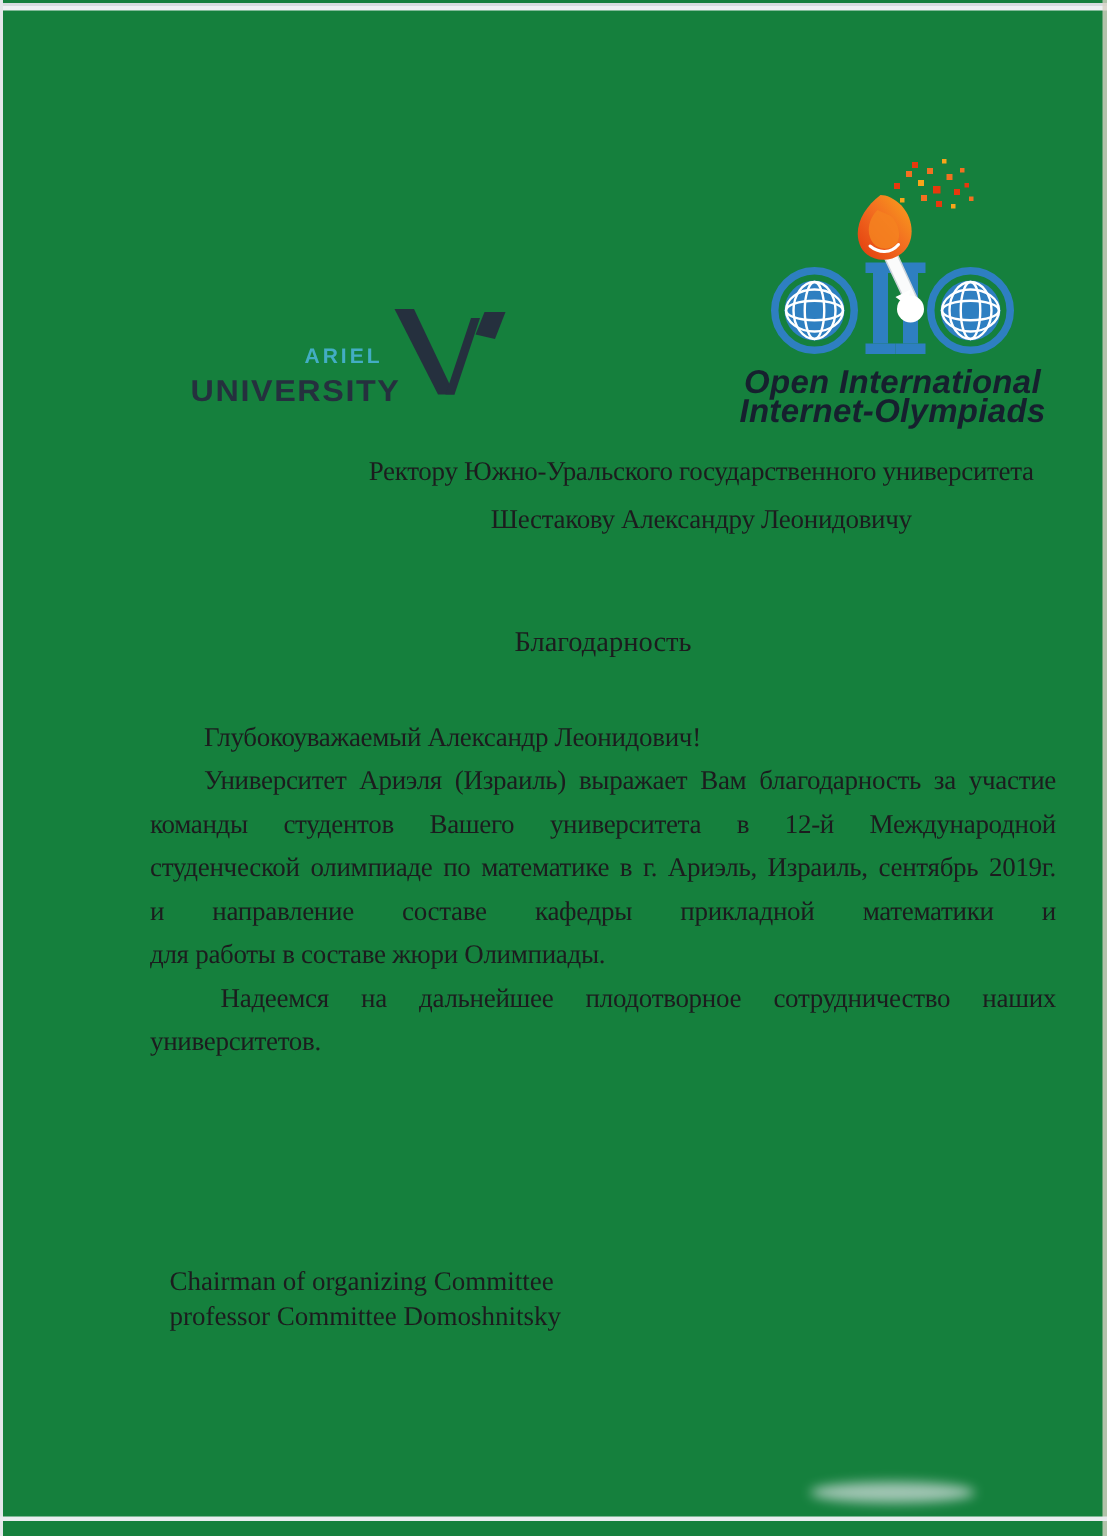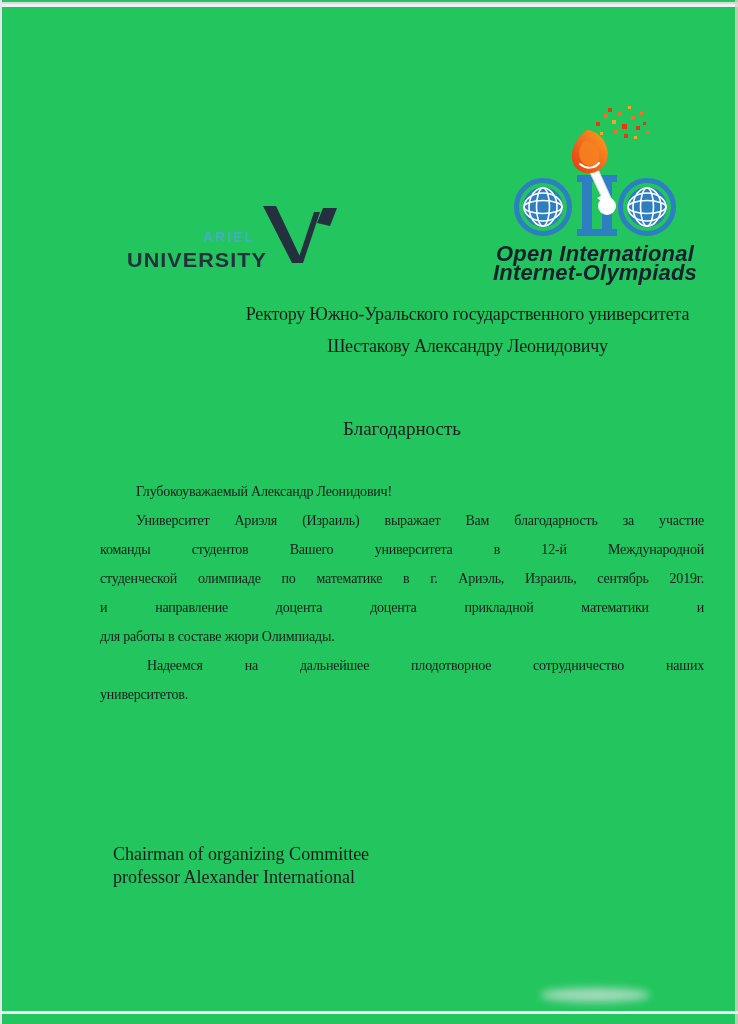--- a/index.html
+++ b/index.html
@@ -1,18 +1,18 @@
 <!DOCTYPE html>
 <html><head>
 <meta charset="utf-8">
 <style>
   html,body{margin:0;padding:0;background:#ffffff;}
   .page{
     position:relative;width:738px;height:1024px;margin:0 auto;
-    background:#22c55e;overflow:hidden;
+    background:#15803d;overflow:hidden;
     font-family:"Liberation Serif",serif;color:#1c1c1e;
   }
   
   .edge-top{position:absolute;top:2px;left:0;right:0;height:2px;background:#d7dcdf;}
   .edge-top-soft{position:absolute;top:4px;left:0;right:0;height:3px;background:#eef1f3;}
   .edge-left{position:absolute;left:0;top:0;bottom:0;width:2px;background:#e3e7ea;}
   .edge-right{position:absolute;right:0;top:0;bottom:0;width:3px;background:#d8d3c6;opacity:.8;}
   .edge-bottom{position:absolute;left:0;right:0;bottom:10px;height:3px;background:#e9edf0;}
   .smudge{position:absolute;left:540px;top:988px;width:110px;height:14px;background:#dfe4e8;
           border-radius:50%;filter:blur(4px);opacity:.7;}
@@ -24,21 +24,21 @@
     font-size:22px;line-height:19px;color:#16202e;letter-spacing:.2px;
   }
   
   .addressee{position:absolute;left:230px;top:298px;width:475px;text-align:center;
              font-size:18px;line-height:32px;letter-spacing:-.2px;}
   
   .letter-title{position:absolute;left:100px;top:418px;width:604px;text-align:center;
                 font-weight:normal;font-size:19px;}
   
   .body-text{position:absolute;left:100px;top:477px;width:604px;
-             font-size:14px;line-height:29px;letter-spacing:-.2px;}
+             font-size:18px;line-height:29px;letter-spacing:-.2px;}
   .line{min-height:29px;}
   .justify{text-align:justify;text-align-last:justify;}
   .indent{padding-left:36px;}
   .indent-lg{padding-left:47px;}
   .center{text-align:center;}
   .gap-top{margin-top:9px;}
   
   .signature{position:absolute;left:113px;top:843px;font-size:18px;line-height:23px;}
 </style>
 </head>
@@ -132,24 +132,24 @@
     <div>Шестакову Александру Леонидовичу</div>
   </div>
 
   <div class="letter-title">Благодарность</div>
 
   <div class="body-text">
     <div class="line indent">Глубокоуважаемый Александр Леонидович!</div>
     <div class="line indent justify">Университет Ариэля (Израиль) выражает Вам благодарность за участие</div>
     <div class="line justify">команды студентов Вашего университета в 12-й Международной</div>
     <div class="line justify">студенческой олимпиаде по математике в г. Ариэль, Израиль, сентябрь 2019г.</div>
-    <div class="line justify">и направление доцента доцента прикладной математики и</div>
+    <div class="line justify">и направление составе кафедры прикладной математики и</div>
     <div class="line">для работы в составе жюри Олимпиады.</div>
     <div class="line indent-lg justify">Надеемся на дальнейшее плодотворное сотрудничество наших</div>
     <div class="line">университетов.</div>
   </div>
 
   <div class="signature">
     <div>Chairman of organizing Committee</div>
-    <div>professor Alexander International</div>
+    <div>professor Committee Domoshnitsky</div>
   </div>
 
 </div>
 
 </body></html>

